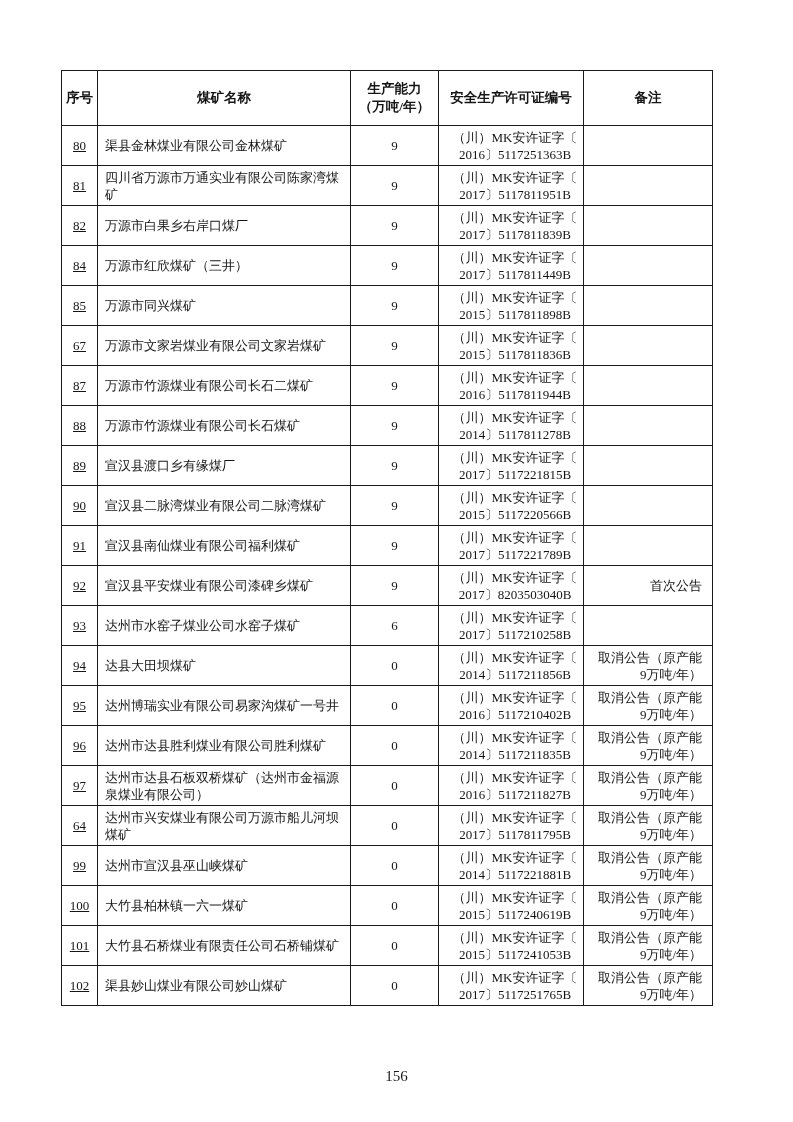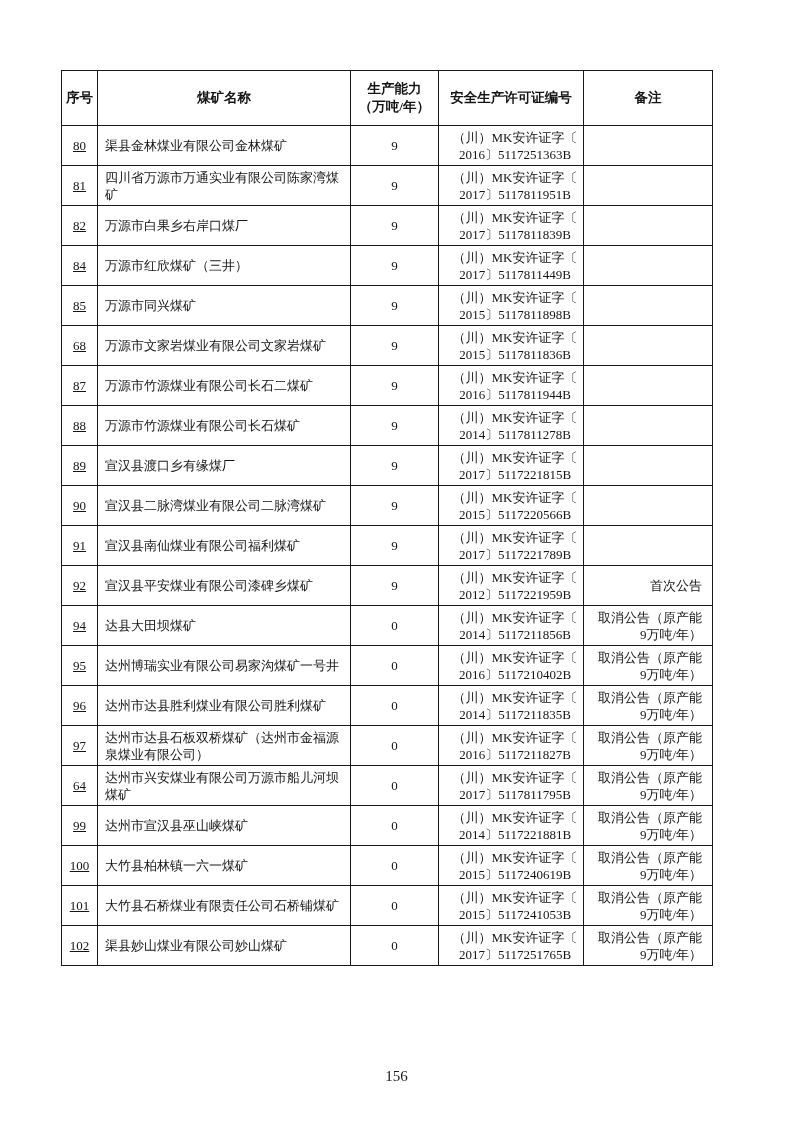--- a/index.html
+++ b/index.html
@@ -131,21 +131,21 @@
           <td class="c-seq">85</td>
           <td class="c-name">万源市同兴煤矿</td>
           <td class="c-cap">9</td>
           <td class="c-lic">
             <div>（川）MK安许证字〔</div>
             <div>2015〕5117811898B</div>
           </td>
           <td class="c-rem"></td>
         </tr>
         <tr>
-          <td class="c-seq">68</td>
+          <td class="c-seq">67</td>
           <td class="c-name">万源市文家岩煤业有限公司文家岩煤矿</td>
           <td class="c-cap">9</td>
           <td class="c-lic">
             <div>（川）MK安许证字〔</div>
             <div>2015〕5117811836B</div>
           </td>
           <td class="c-rem"></td>
         </tr>
         <tr>
           <td class="c-seq">87</td>
@@ -196,23 +196,33 @@
             <div>2017〕5117221789B</div>
           </td>
           <td class="c-rem"></td>
         </tr>
         <tr>
           <td class="c-seq">92</td>
           <td class="c-name">宣汉县平安煤业有限公司漆碑乡煤矿</td>
           <td class="c-cap">9</td>
           <td class="c-lic">
             <div>（川）MK安许证字〔</div>
-            <div>2012〕5117221959B</div>
+            <div>2017〕8203503040B</div>
           </td>
           <td class="c-rem">首次公告</td>
+        </tr>
+        <tr>
+          <td class="c-seq">93</td>
+          <td class="c-name">达州市水窑子煤业公司水窑子煤矿</td>
+          <td class="c-cap">6</td>
+          <td class="c-lic">
+            <div>（川）MK安许证字〔</div>
+            <div>2017〕5117210258B</div>
+          </td>
+          <td class="c-rem"></td>
         </tr>
         <tr>
           <td class="c-seq">94</td>
           <td class="c-name">达县大田坝煤矿</td>
           <td class="c-cap">0</td>
           <td class="c-lic">
             <div>（川）MK安许证字〔</div>
             <div>2014〕5117211856B</div>
           </td>
           <td class="c-rem">取消公告（原产能9万吨/年）</td>

